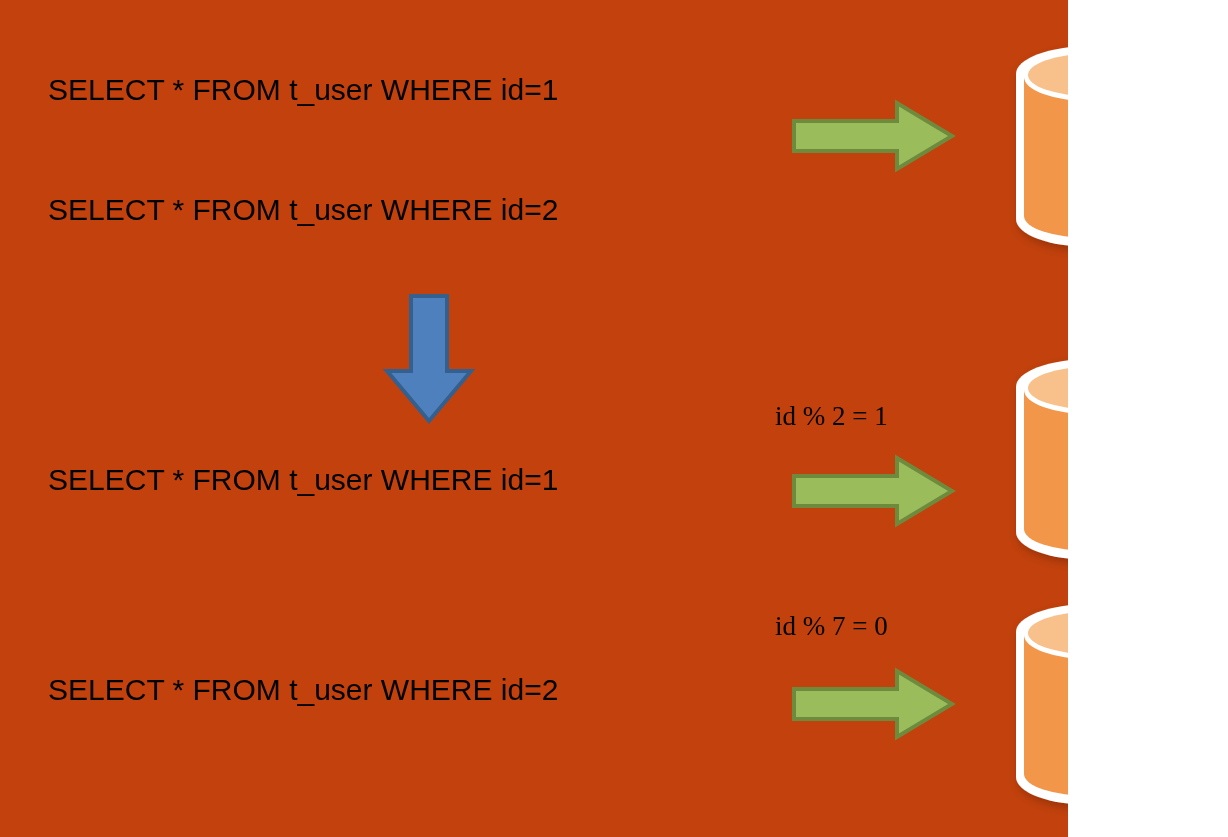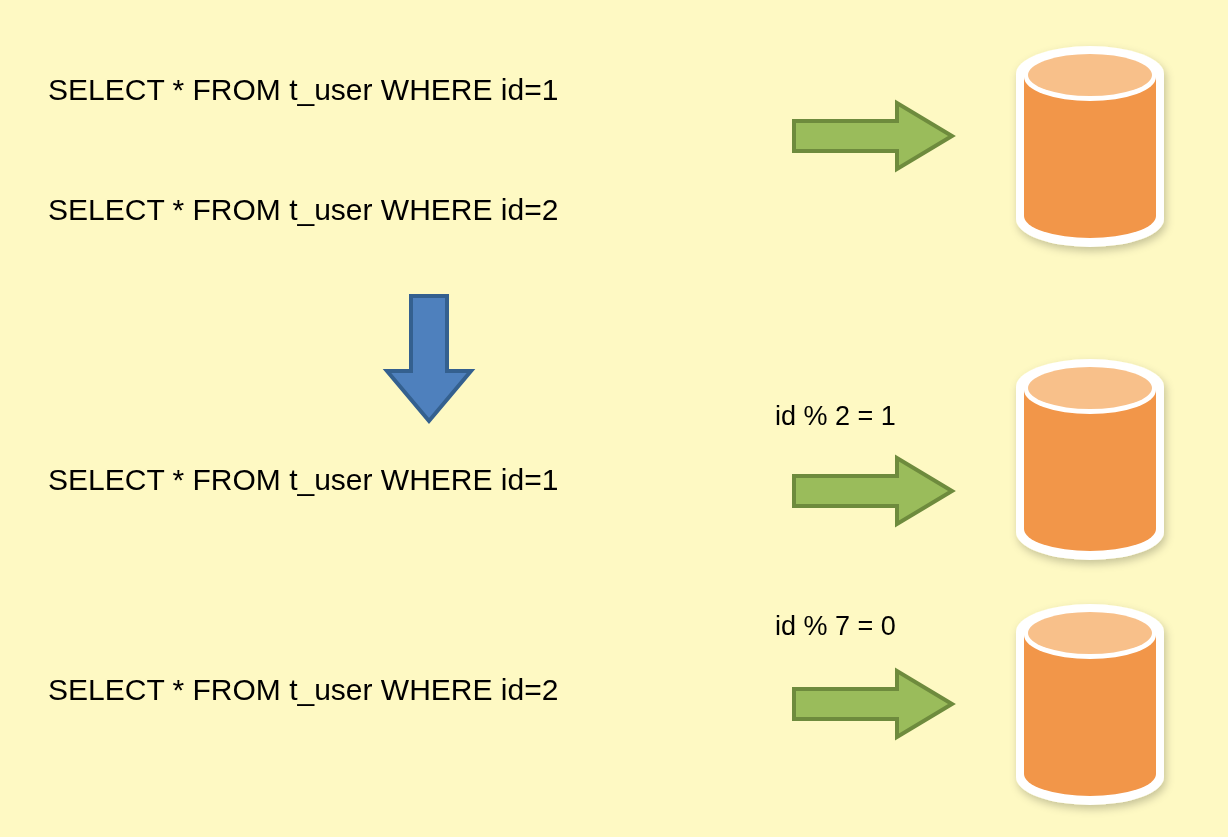--- a/index.html
+++ b/index.html
@@ -6,37 +6,37 @@
   html, body {
     margin: 0;
     padding: 0;
     background: #ffffff;
   }
   body {
     font-family: "Liberation Sans", sans-serif;
   }
   #canvas {
     position: relative;
-    width: 1228px;
+    width: 1068px;
     height: 837px;
-    background: #fef9c3;
+    background: #c2410c;
     overflow: hidden;
   }
   .sql-text {
     position: absolute;
     font-family: "Liberation Sans", sans-serif;
     font-size: 30px;
     line-height: 34px;
     color: #000000;
     white-space: nowrap;
     letter-spacing: 0px;
   }
   .shard-label {
     position: absolute;
-    font-family: Liberation Sans, sans-serif;
+    font-family: Liberation Serif, serif;
     font-size: 27px;
     line-height: 31px;
     color: #000000;
     white-space: nowrap;
   }
   .arrow-right {
     position: absolute;
     width: 162px;
     height: 72px;
   }

